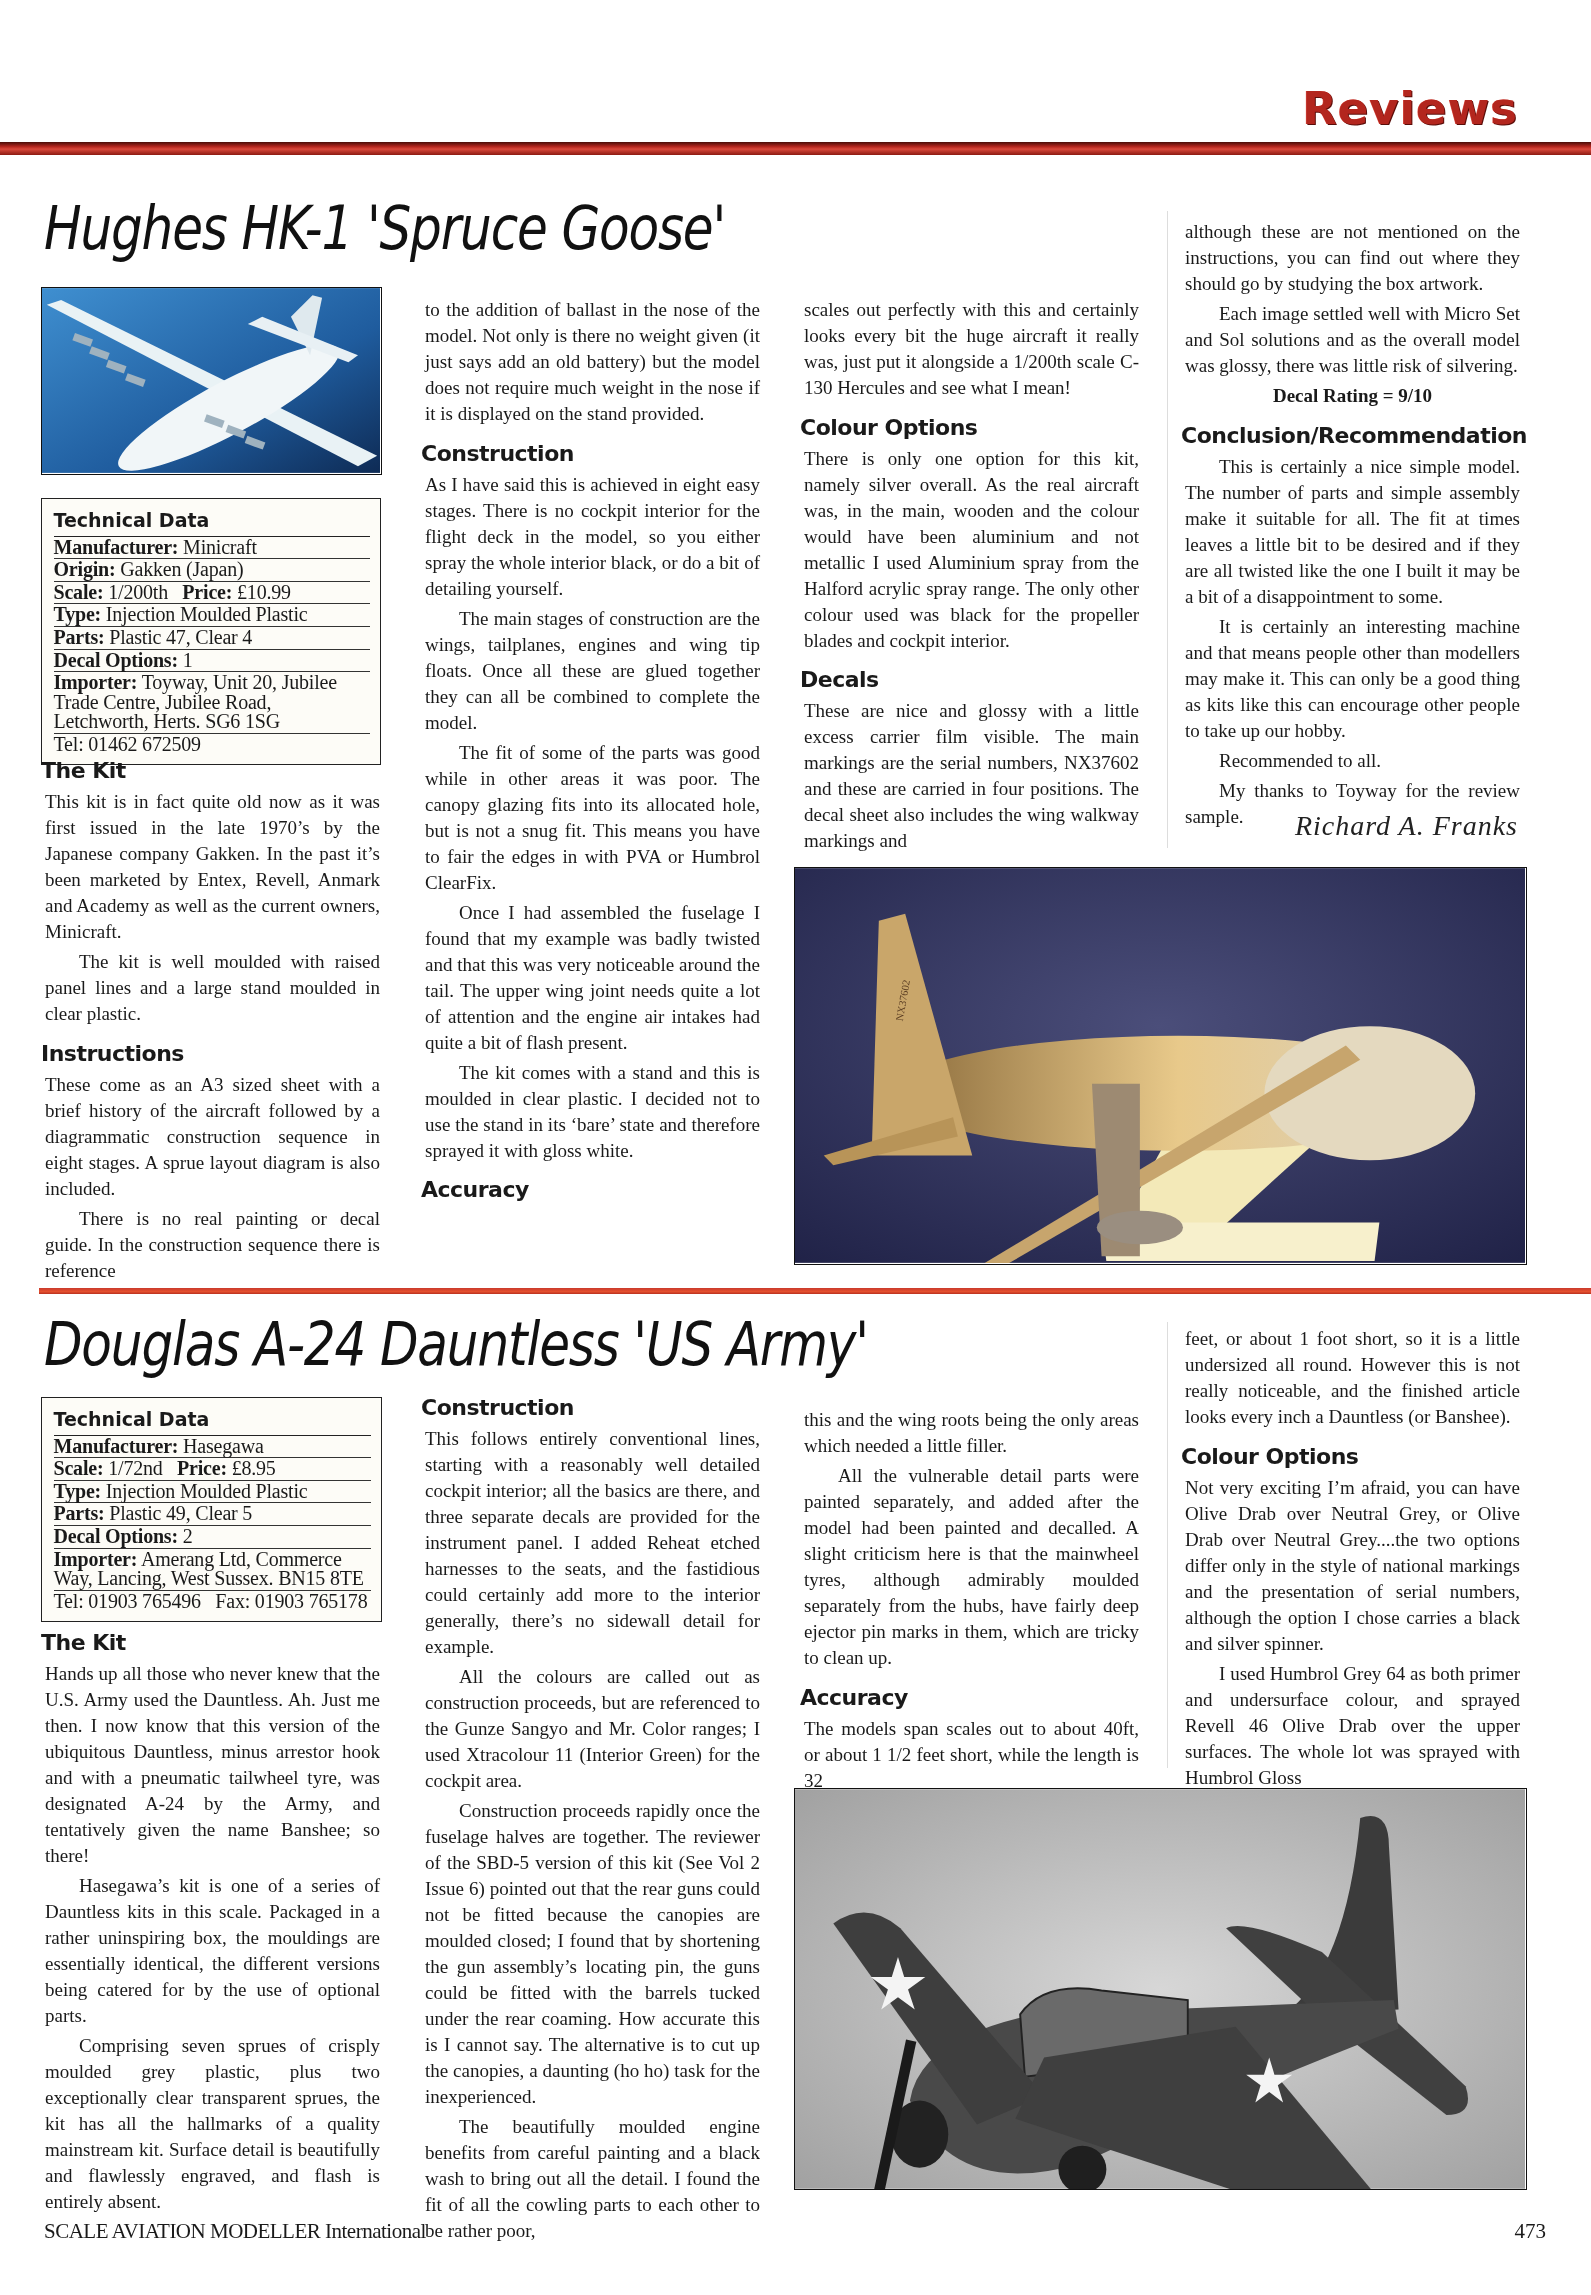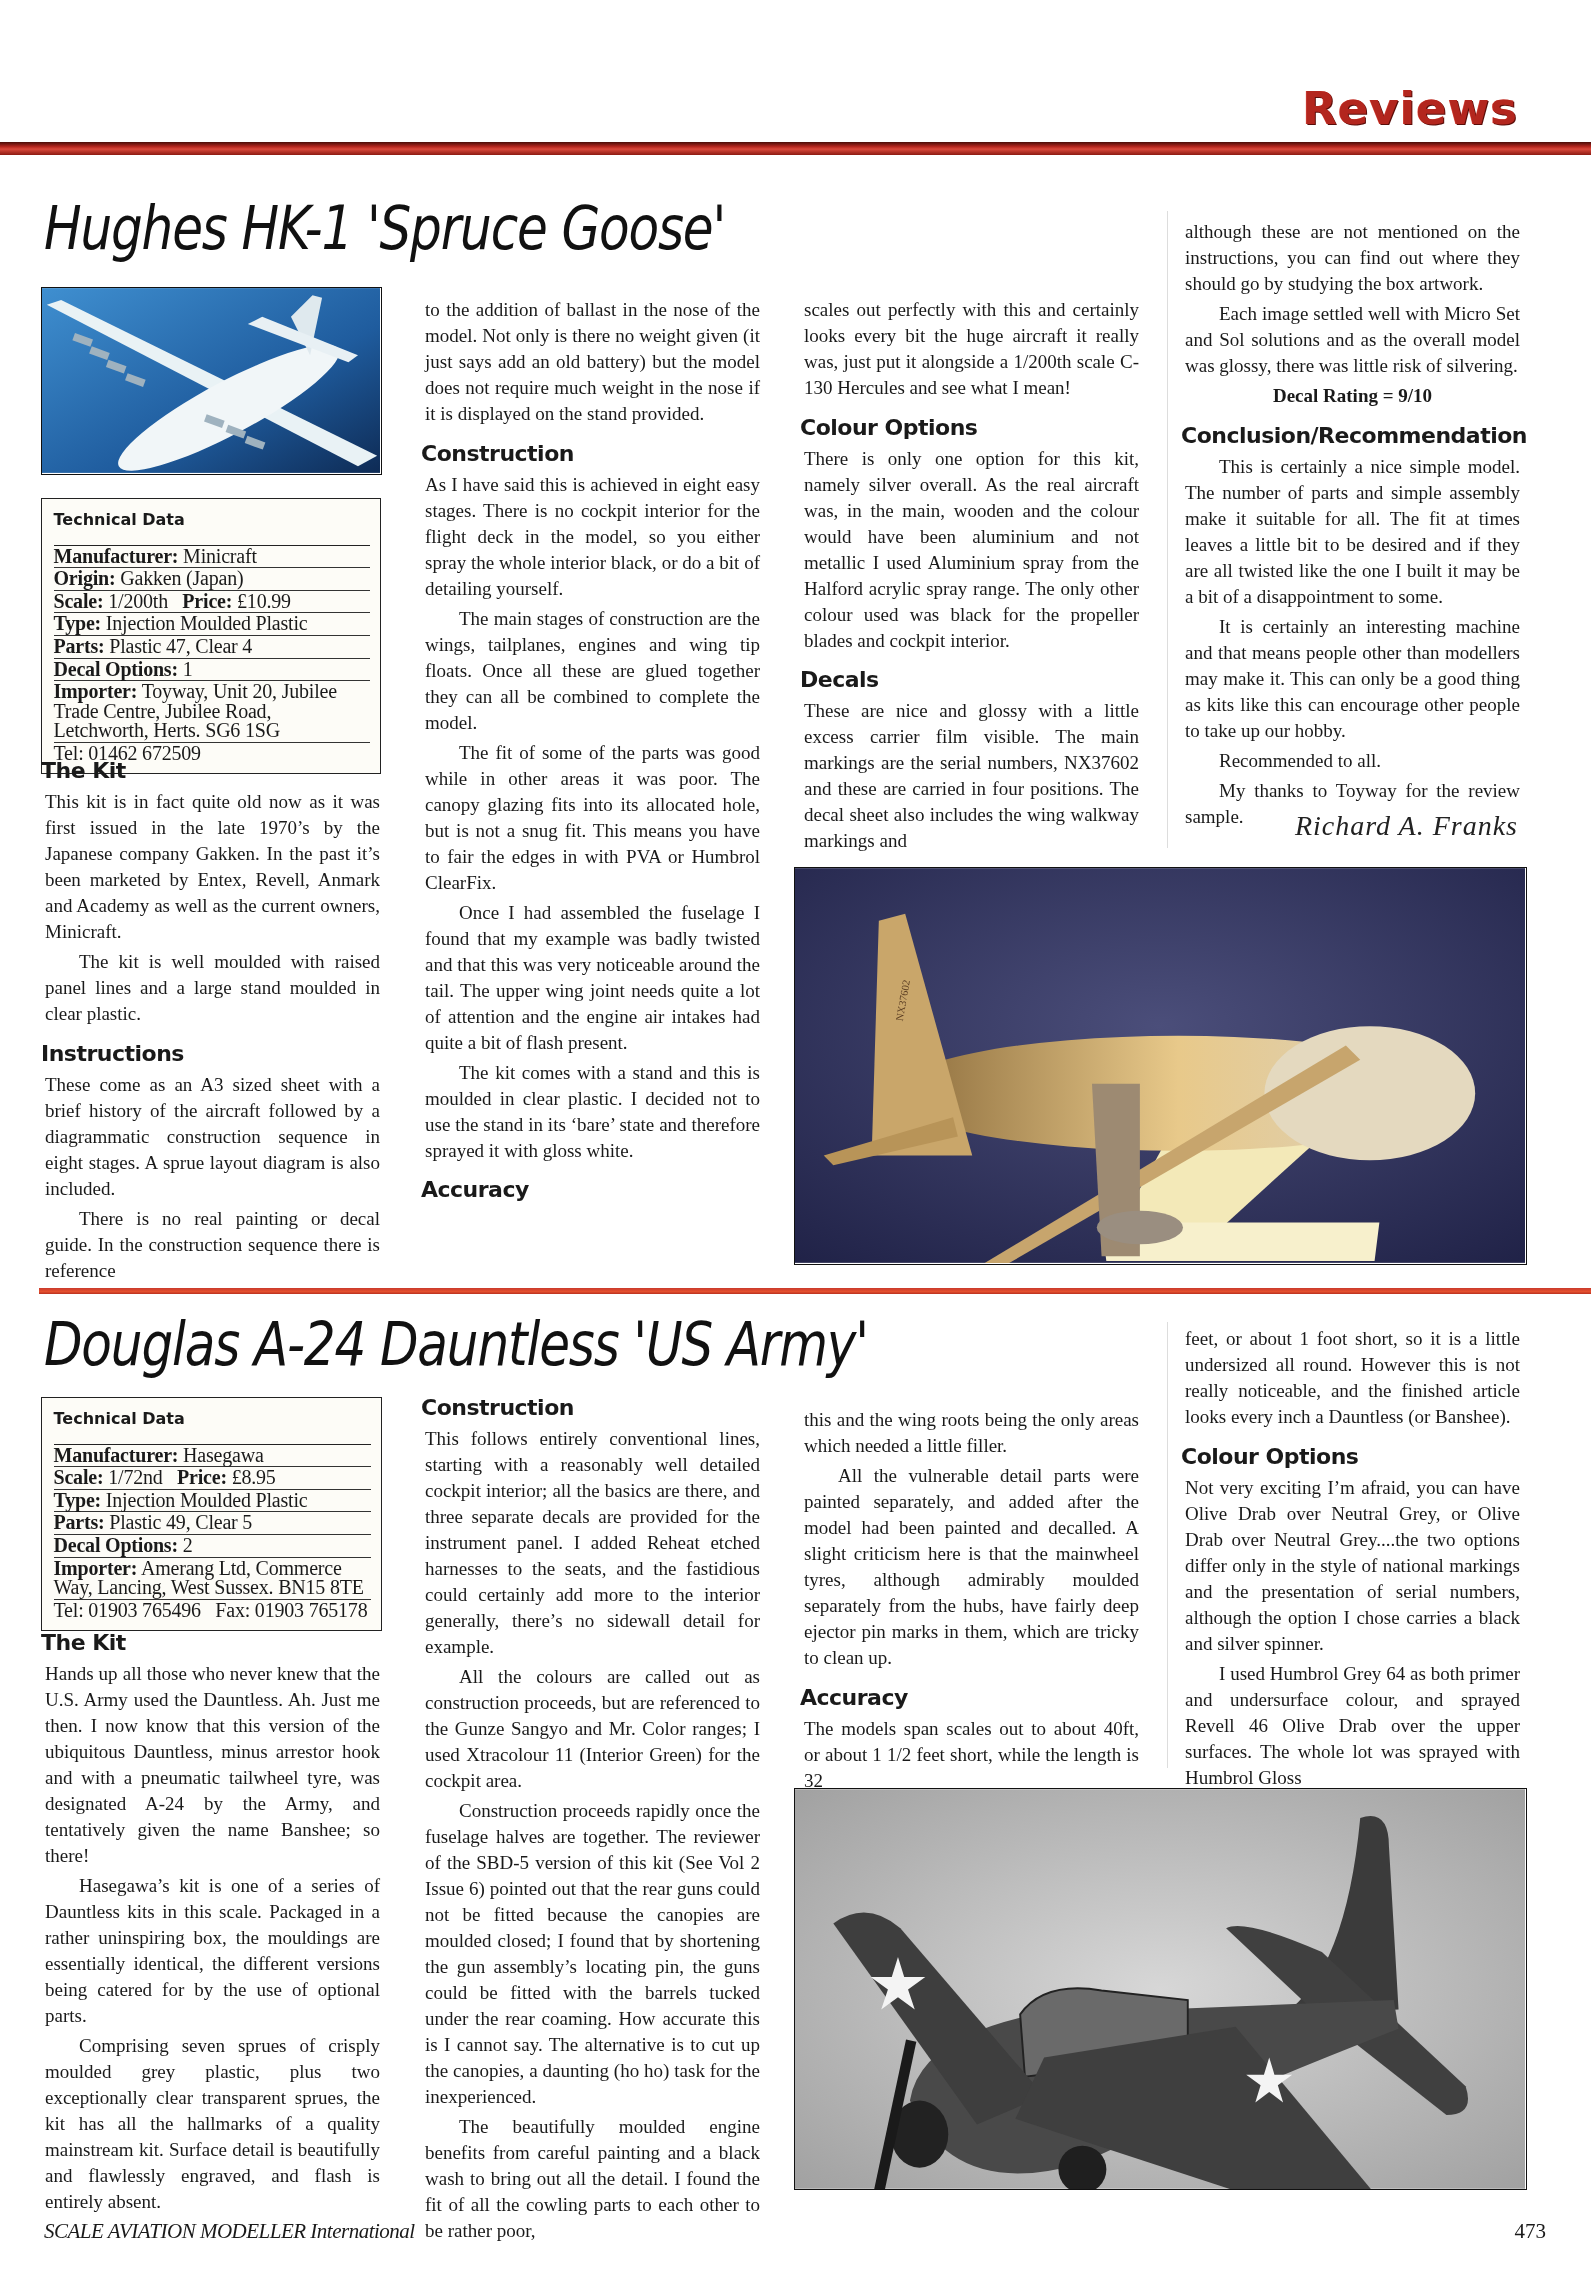--- a/index.html
+++ b/index.html
@@ -17,29 +17,29 @@
               font-size:61px; letter-spacing:-1.4px; color:#111; white-space:nowrap;
               transform:scaleX(0.82); transform-origin:left top; }
   .col { font-size:19px; line-height:26px; text-align:justify; hyphens:auto; }
   .col p { margin:4px; text-indent:0; }
   .col p.ind { text-indent:34px; }
   .col h3 { font-family:"DejaVu Sans", sans-serif; font-weight:bold; font-size:22px;
             margin:12.5px 0 1.9px 0; line-height:28px; letter-spacing:-0.5px; }
   .col h3.first { margin-top:0; }
   .center { text-align:center; font-weight:bold; }
   .tech { background:#fdfcf7; border:1.9px solid #222; padding:8.6px 10.5px 8.6px 11.5px; box-sizing:border-box; }
-  .tech .th { font-family:"DejaVu Sans", sans-serif; font-weight:bold; font-size:16px; line-height:24px;
-              border-bottom:1.4px solid #222; padding-bottom:13px; }
+  .tech .th { font-family:"DejaVu Sans", sans-serif; font-weight:bold; font-size:19px; line-height:24px;
+              border-bottom:1.4px solid #222; padding-bottom:4px; }
   .tech .row { font-size:20px; line-height:19.6px; border-bottom:1px solid #333; padding:1px 0;
                letter-spacing:-0.2px; }
   .tech .row:last-child { border-bottom:none; }
   .tech b { font-weight:bold; }
   .signature { font-family:"Liberation Serif", serif; font-style:italic; font-size:28px; color:#222;
                letter-spacing:1px; }
-  .footer-title { font-family:"Liberation Serif", serif; font-style:italic; font-size:21px; left:44px; top:2219px;
+  .footer-title { font-family:"Liberation Serif", serif; font-size:21px; left:44px; top:2219px;
                   letter-spacing:-0.5px; }
   .page-num { font-family:"Liberation Serif", serif; font-size:21px; right:46px; top:2219px; }
   .photo { border:1.4px solid #111; box-sizing:border-box; overflow:hidden; }
   .col-divider { width:1px; background:#ddd; }
 </style>
 </head>
 <body>
 
 <div class="abs section-label">Reviews</div>
 <div class="abs top-rule"></div>

